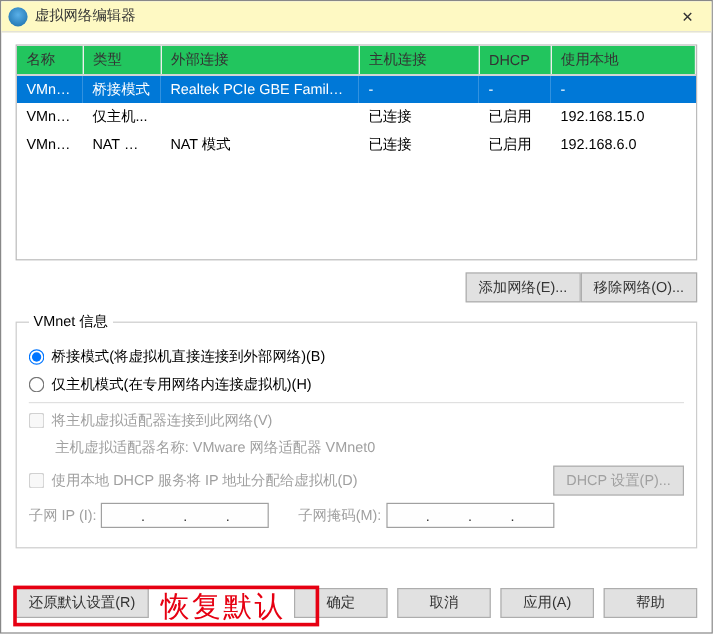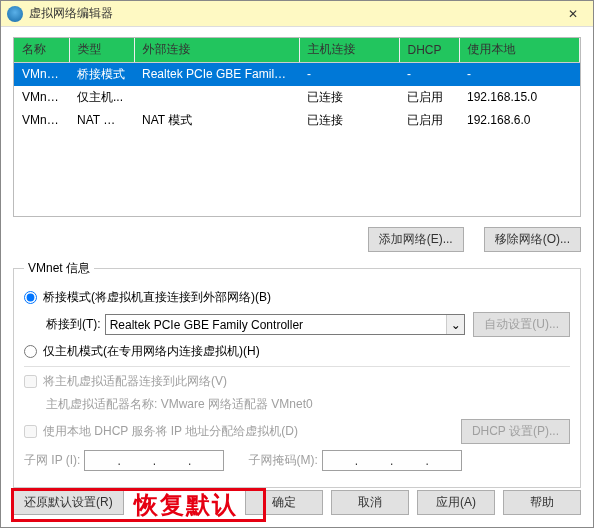--- a/index.html
+++ b/index.html
@@ -9,38 +9,38 @@
 .titlebar .title { flex: 1; color: #333; }
 .titlebar .close { width: 40px; height: 26px; display: flex; align-items: center; justify-content: center; color: #333; margin: -6px -6px -6px 0; }
 .content { padding: 10px 12px; }
 .table-wrap { border: 1px solid #bbb; height: 180px; background: #fff; margin-bottom: 10px; }
 table { width: 100%; border-collapse: collapse; table-layout: fixed; }
 th, td { text-align: left; padding: 3px 8px; white-space: nowrap; overflow: hidden; text-overflow: ellipsis; }
 thead tr { background: #22c55e; }
 th { border-bottom: 1px solid #ccc; border-right: 1px solid #eee; color: #333; font-weight: normal; height: 24px; }
 tbody td { height: 20px; }
 tbody tr.selected { background: #0078d7; color: #fff; }
-.btnrow { display: flex; justify-content: flex-end; gap: 20px; margin-bottom: 8px; }
+.btnrow { display: flex; justify-content: flex-end; gap: 0; margin-bottom: 8px; }
 .btn { background: #e1e1e1; border: 1px solid #adadad; padding: 3px 10px; min-width: 78px; text-align: center; color: #333; cursor: pointer; }
 .btn.disabled { color: #a0a0a0; cursor: default; }
 fieldset { border: 1px solid #ccc; padding: 6px 10px 10px; margin-bottom: 8px; }
 legend { padding: 0 4px; }
 .row { display: flex; align-items: center; margin: 6px 0; }
 .row label { margin-right: 4px; }
 input[type=radio], input[type=checkbox] { margin-right: 6px; vertical-align: middle; }
 .sel { border: 1px solid #7a7a7a; height: 21px; display: flex; align-items: center; padding: 0 4px; flex: 1; background: #fff; position: relative; }
 .sel .chev { position: absolute; right: 0; top: 0; width: 18px; height: 100%; border-left: 1px solid #ccc; display: flex; align-items: center; justify-content: center; background: #efefef; }
 .ipbox { border: 1px solid #a0a0a0; height: 21px; width: 140px; display: flex; align-items: center; justify-content: space-evenly; background: #fefefe; color: #888; }
 .ipbox span.dot { color: #333; }
 .disabled-text { color: #a0a0a0; }
 .indent { margin-left: 22px; }
 .bottomrow { position: absolute; bottom: 12px; left: 12px; right: 12px; display: flex; align-items: flex-start; gap: 8px; }
 .bottomrow .spacer { flex: 1; }
 .redbox { position: absolute; border: 3px solid #e60012; left: 10px; bottom: 5px; width: 255px; height: 34px; display: flex; align-items: center; pointer-events: none; }
-.redtext { color: #e60012; font-size: 24px; font-weight: bold; margin-left: 120px; letter-spacing: 2px; font-family: "SimSun"; }
+.redtext { color: #e60012; font-size: 24px; font-weight: normal; margin-left: 120px; letter-spacing: 2px; font-family: "SimSun"; }
 .col-name{width:55px}.col-type{width:65px}.col-ext{width:165px}.col-host{width:100px}.col-dhcp{width:60px}.col-sub{width:auto}
 </style>
 </head>
 <body>
 
 <div class="titlebar">
   <div class="appicon"></div>
   <div class="title">虚拟网络编辑器</div>
   <div class="close">✕</div>
 </div>
@@ -100,29 +100,20 @@
     <div class="btn">移除网络(O)...</div>
   </div>
 
   <fieldset>
     <legend>VMnet 信息</legend>
 
     <div class="row">
       <input type="radio" checked="" style="">
       <label>桥接模式(将虚拟机直接连接到外部网络)(B)</label>
     </div>
-    <div class="row indent">
-      <label>桥接到(T):</label>
-      <div class="sel">
-        <span>Realtek PCIe GBE Family Controller</span>
-        <span class="chev">⌄</span>
-      </div>
-      <div style="width:8px"></div>
-      <div class="btn disabled">自动设置(U)...</div>
-    </div>
 
 
     <div class="row">
       <input type="radio" style="">
       <label>仅主机模式(在专用网络内连接虚拟机)(H)</label>
     </div>
 
     <div style="height:1px;background:#e0e0e0;margin:6px 0"></div>
 
     <div class="row disabled-text">

